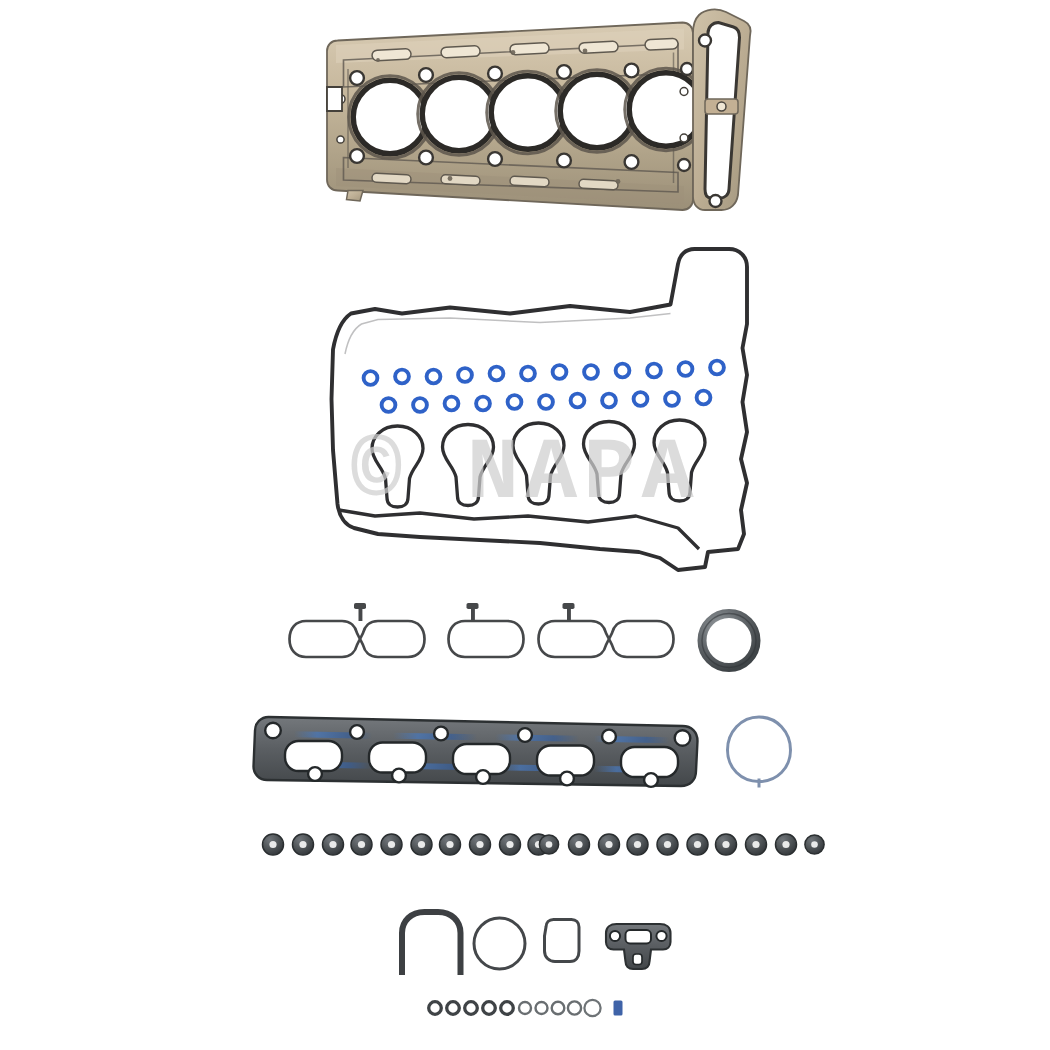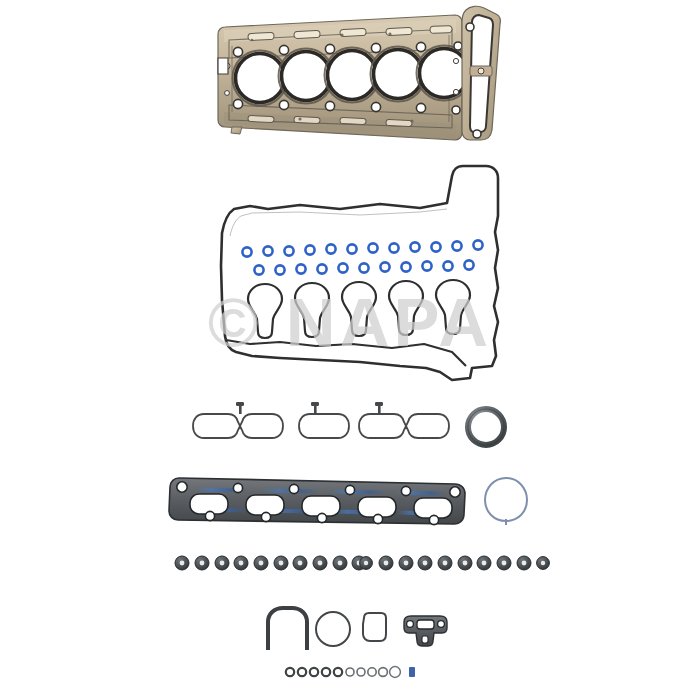--- a/index.html
+++ b/index.html
@@ -16,23 +16,23 @@
   
   #watermark{
     position:absolute;
     left:0; top:288px; width:700px;
     text-align:center;
     pointer-events:none;
     z-index:5;
   }
   #watermark .wm-text{
     display:inline-block;
-    font-family:Liberation Sans, sans-serif;
+    font-family:Liberation Mono, monospace;
     font-weight:bold;
-    font-size:69px;
+    font-size:58px;
     letter-spacing:4px;
     color:#cfcfcf;
     opacity:.72;
     line-height:1;
     white-space:nowrap;
   }
   .parts-layer{z-index:2;}
   .parts-top{z-index:8;}
 </style>
 </head>

